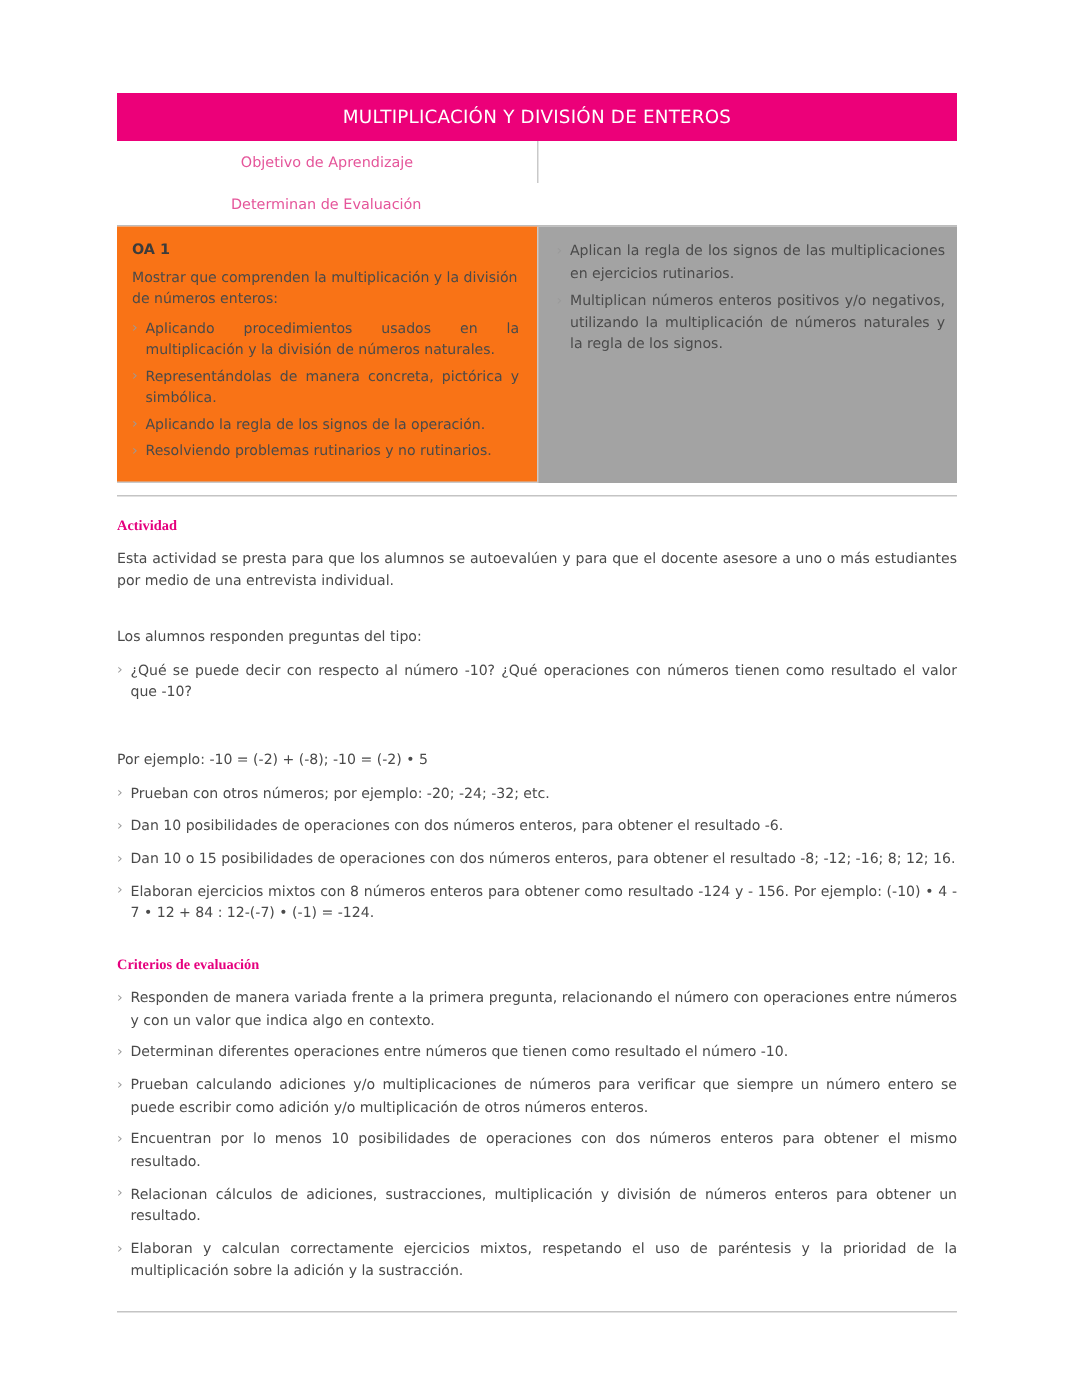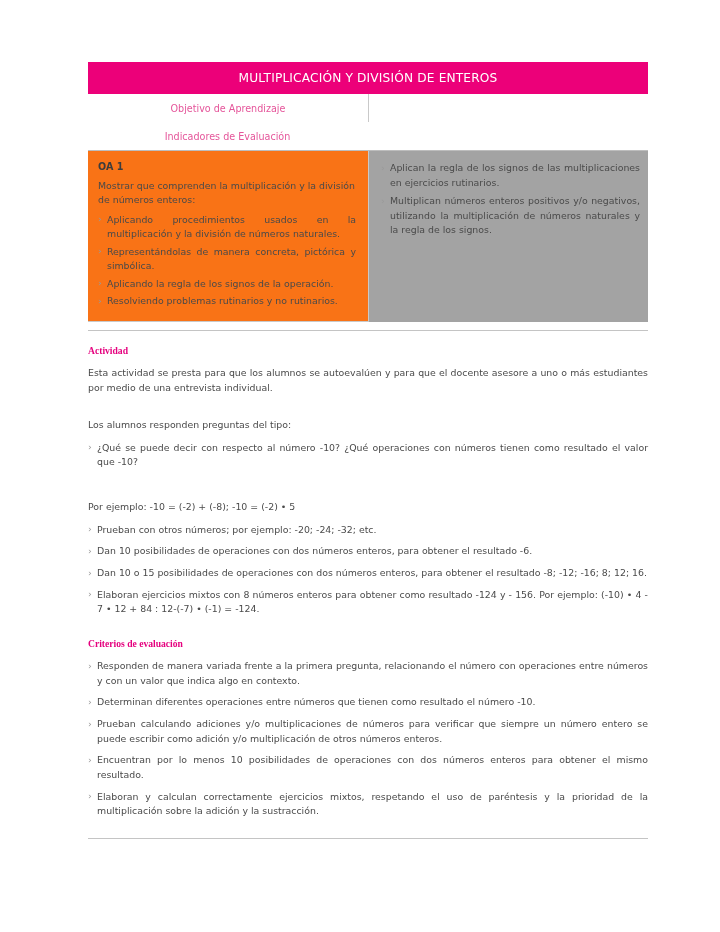--- a/index.html
+++ b/index.html
@@ -17,21 +17,21 @@
 
   .page {
     position: relative;
     width: 720px;
     height: 932px;
     padding: 0;
   }
 
   .content {
     position: absolute;
-    left: 88px;
+    left: 78px;
     top: 62px;
     width: 560px;
   }
 
   
   .oa-table {
     width: 100%;
     border-collapse: collapse;
   }
 
@@ -165,21 +165,21 @@
 
 <div class="page">
   <div class="content">
 
     <div class="oa-table">
 
       <div class="oa-banner">MULTIPLICACIÓN Y DIVISIÓN DE ENTEROS</div>
 
       <div class="oa-colheads">
         <div class="oa-colhead left">Objetivo de Aprendizaje</div>
-        <div class="oa-colhead right">Indicadores de Evaluación</div>
+        <div class="oa-colhead right">Determinan de Evaluación</div>
       </div>
 
       <div class="oa-body">
 
         <div class="oa-cell-left">
           <div class="oa-code">OA 1</div>
           <p class="oa-lead">Mostrar que comprenden la multiplicación y la división de números enteros:</p>
           <ul class="chev tight">
             <li>Aplicando procedimientos usados en la multiplicación y la división de números naturales.</li>
             <li>Representándolas de manera concreta, pictórica y simbólica.</li>
@@ -227,20 +227,21 @@
     <div class="spacer-md"></div>
 
     <div class="section" style="padding-top:2px;">
       <div class="sec-title">Criterios de evaluación</div>
 
       <ul class="chev wide">
         <li>Responden de manera variada frente a la primera pregunta, relacionando el número con operaciones entre números y con un valor que indica algo en contexto.</li>
         <li>Determinan diferentes operaciones entre números que tienen como resultado el número -10.</li>
         <li>Prueban calculando adiciones y/o multiplicaciones de números para verificar que siempre un número entero se puede escribir como adición y/o multiplicación de otros números enteros.</li>
         <li>Encuentran por lo menos 10 posibilidades de operaciones con dos números enteros para obtener el mismo resultado.</li>
+        <li>Relacionan cálculos de adiciones, sustracciones, multiplicación y división de números enteros para obtener un resultado.</li>
         <li>Elaboran y calculan correctamente ejercicios mixtos, respetando el uso de paréntesis y la prioridad de la multiplicación sobre la adición y la sustracción.</li>
       </ul>
     </div>
 
     <div class="spacer-md"></div>
     <div class="hrule"></div>
 
   </div>
 </div>
 

